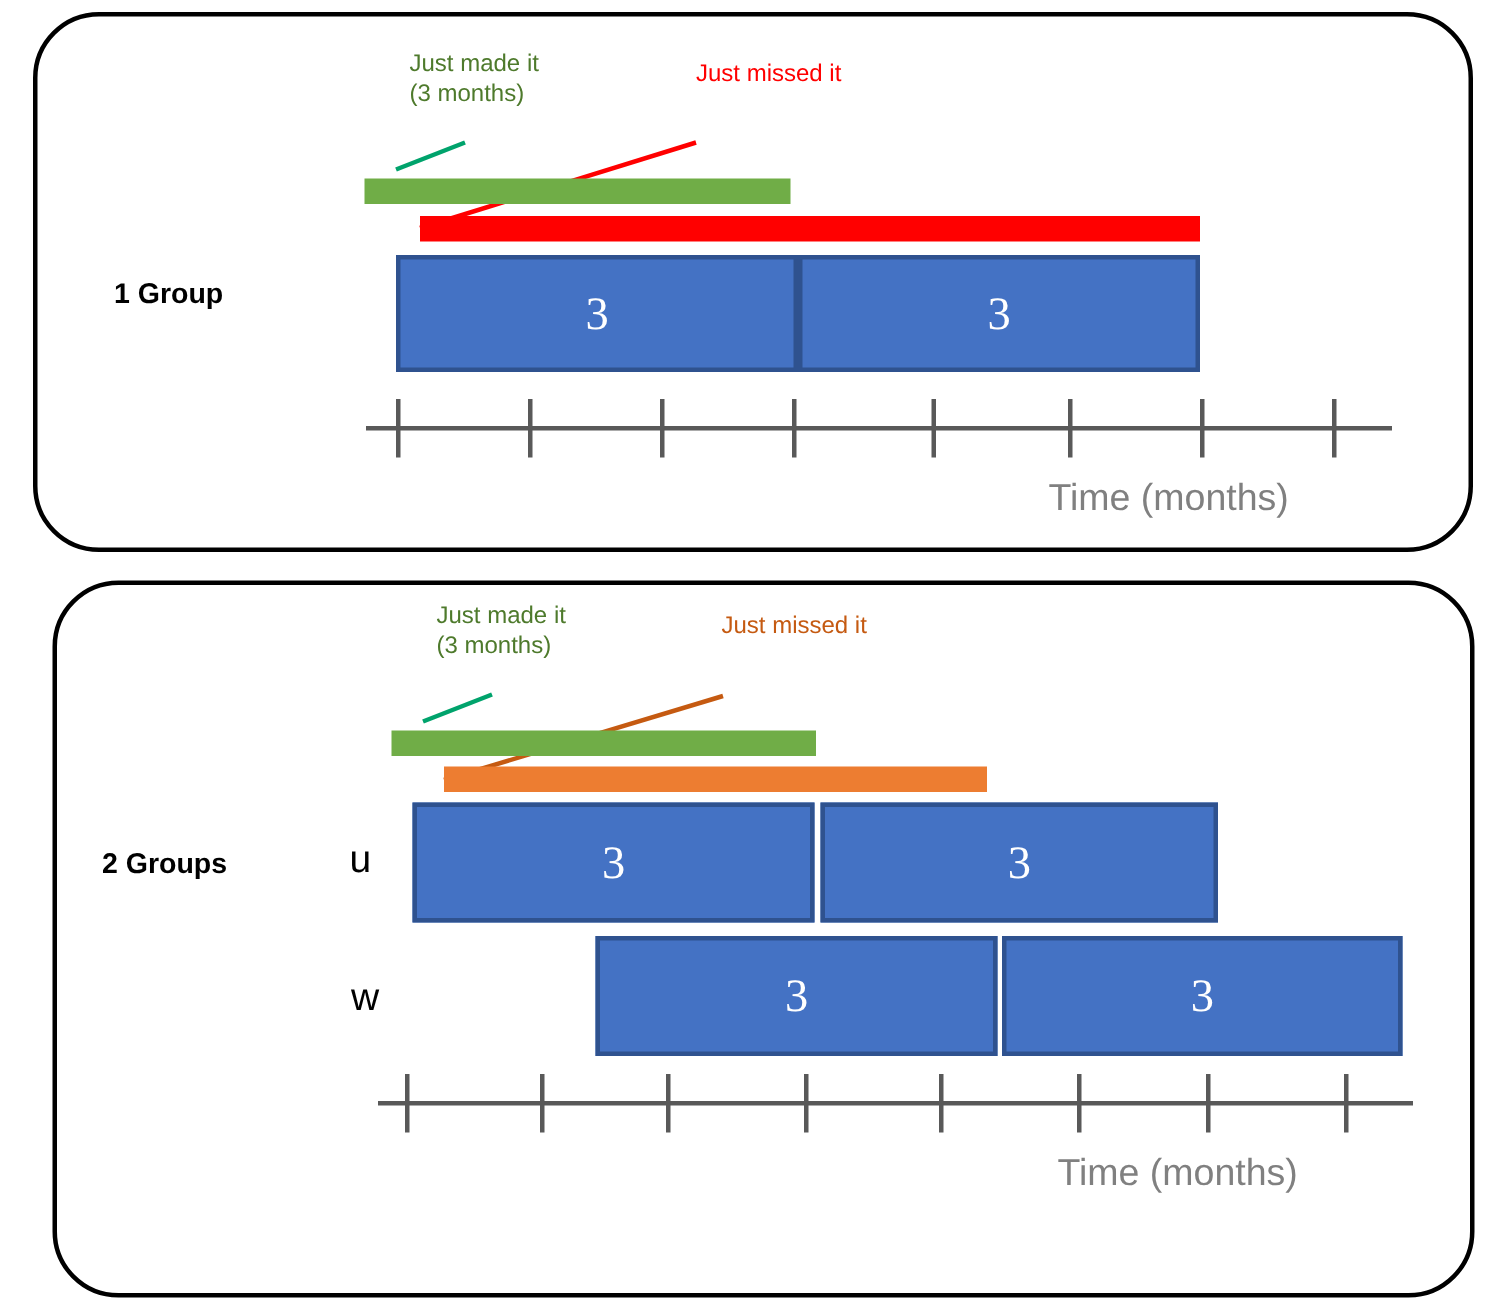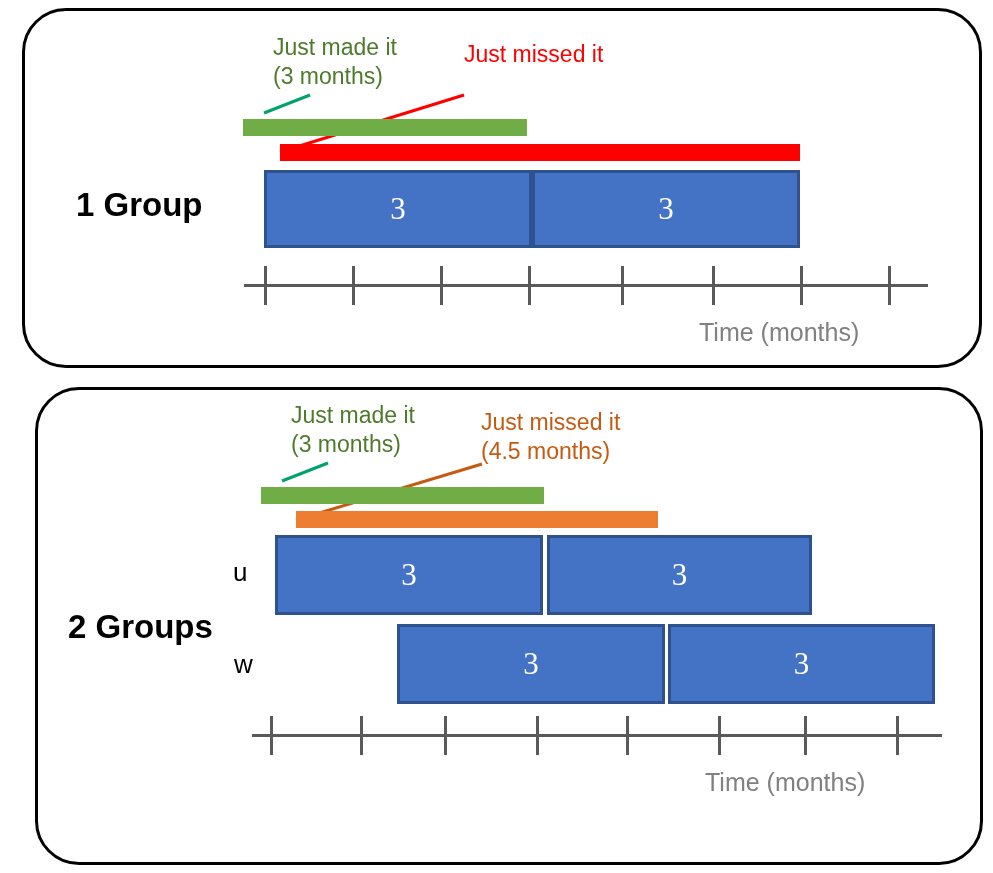--- a/index.html
+++ b/index.html
@@ -20,36 +20,36 @@
     border-radius: 44px;
     background: #ffffff;
     box-sizing: border-box;
   }
   #panel-one   { left: 22px;  top: 8px;   width: 960px; height: 360px; }
   #panel-two   { left: 35px;  top: 387px; width: 948px; height: 478px; }
 
   .group-label {
     position: absolute;
     font-weight: bold;
-    font-size: 33px;
+    font-size: 19px;
     color: #000000;
     white-space: nowrap;
   }
 
   .row-label {
     position: absolute;
     font-size: 26px;
     color: #000000;
     white-space: nowrap;
   }
 
   
   .callout {
     position: absolute;
-    font-size: 23px;
+    font-size: 16px;
     line-height: 1.28;
     white-space: nowrap;
   }
   .callout-green  { color: #4e7a2c; }
   .callout-red    { color: #ff0000; }
   .callout-orange { color: #c55a11; }
 
   
   .bar {
     position: absolute;
@@ -136,30 +136,29 @@
   <div class="axis-tick" style="left:284px;"></div>
   <div class="axis-tick" style="left:377px;"></div>
   <div class="axis-tick" style="left:468px;"></div>
   <div class="axis-tick" style="left:556px;"></div>
   <div class="axis-tick" style="left:644px;"></div>
 </div>
 <div class="axis-caption" style="left:699px; top:318px;">Time (months)</div>
 
 <div class="panel" id="panel-two"></div>
 
-<div class="group-label" style="left:68px; top:608px;">2 Groups</div>
+<div class="group-label" style="left:68px; top:566px;">2 Groups</div>
 
 <div class="callout callout-green" style="left:291px; top:401px;">
   <div>Just made it</div>
   <div>(3 months)</div>
 </div>
 
 <div class="callout callout-orange" style="left:481px; top:408px;">
   <div>Just missed it</div>
-  <div>(4.5 months)</div>
 </div>
 
 <svg class="leader" style="left:0; top:0; width:993px; height:873px;">
   <line x1="282" y1="481" x2="328" y2="463" stroke="#00a36c" stroke-width="3"></line>
   <line x1="296" y1="520" x2="482" y2="464" stroke="#c55a11" stroke-width="3"></line>
 </svg>
 
 <div class="bar bar-green" style="left:261px; top:487px; width:283px; height:17px;"></div>
 <div class="bar bar-orange" style="left:296px; top:511px; width:362px; height:17px;"></div>
 

